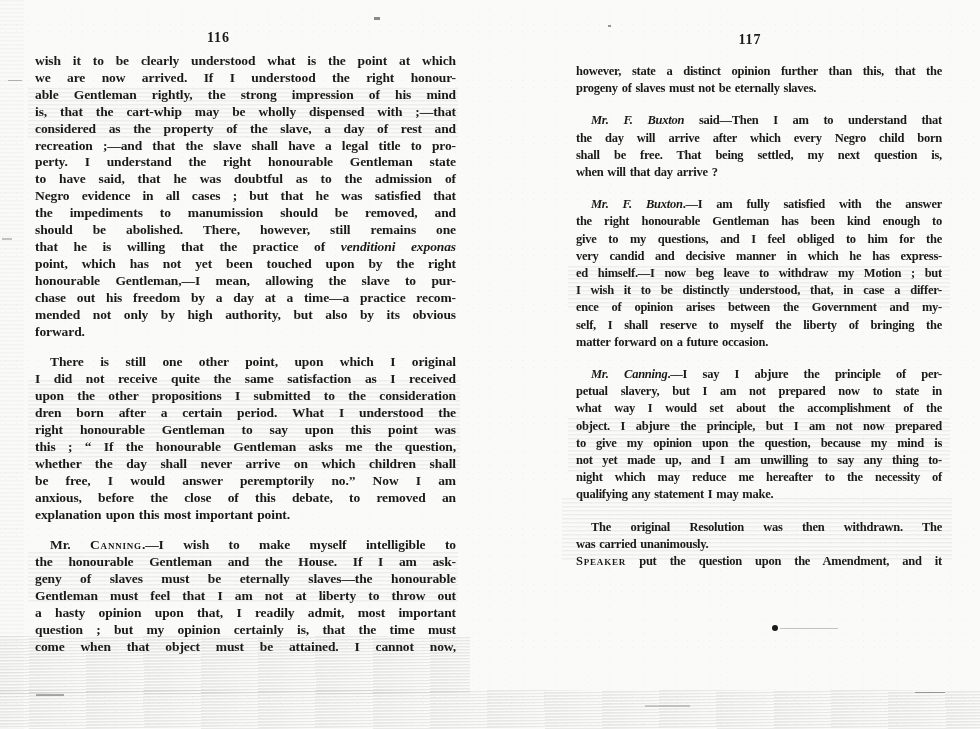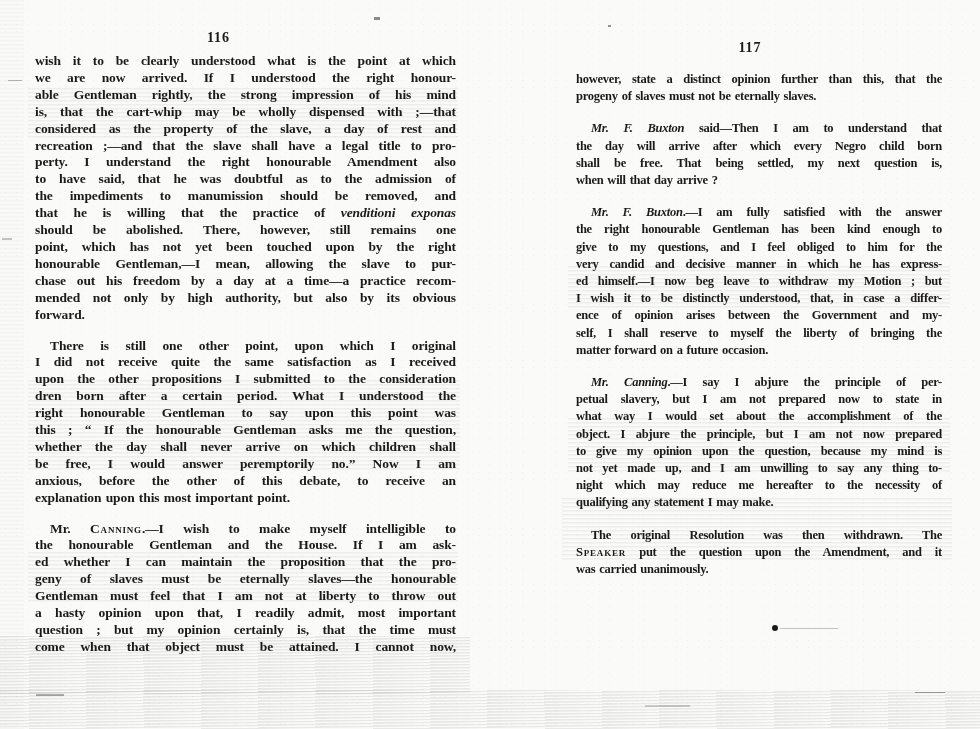--- a/index.html
+++ b/index.html
@@ -19,21 +19,21 @@
     background-image:
       radial-gradient(rgba(0,0,0,0.7) 0.5px, transparent 0.7px),
       radial-gradient(rgba(0,0,0,0.55) 0.5px, transparent 0.7px);
     background-size: 11px 7px, 17px 13px;
     background-position: 0 0, 5px 3px;
     opacity:0.055;
   }
 
   .page { position:absolute; z-index:3; }
   #page-left  { left:35px;  top:30px; width:421px; }
-  #page-right { left:576px; top:40px; width:366px; }
+  #page-right { left:576px; top:32px; width:366px; }
 
   .pagenum { text-align:center; font-size:14px; line-height:16px; letter-spacing:1px; }
   #page-left  .pagenum { transform:translateX(-27px); margin-bottom:2px; }
   #page-right .pagenum { transform:translateX(-9px);  margin-bottom:6px; }
 
   .pagebody { font-size:13.5px; line-height:16.9px; letter-spacing:-0.1px; word-spacing:1px; }
   #page-right .pagebody { font-size:12.5px; line-height:17.2px; letter-spacing:-0.25px; }
 
   .para { margin-top:14px; }
   #page-right .para { margin-top:15px; }
@@ -80,47 +80,47 @@
   <div class="page" id="page-left">
     <div class="pagenum">116</div>
     <div class="pagebody">
         <div class="para">
           <div class="tline"><span class="seg-p">wish it to be clearly understood what is the point at which</span></div>
           <div class="tline"><span class="seg-p">we are now arrived.  If I understood the right honour-</span></div>
           <div class="tline"><span class="seg-p">able Gentleman rightly, the strong impression of his mind</span></div>
           <div class="tline"><span class="seg-p">is, that the cart-whip may be wholly dispensed with ;—that</span></div>
           <div class="tline"><span class="seg-p">considered as the property of the slave, a day of rest and</span></div>
           <div class="tline"><span class="seg-p">recreation ;—and that the slave shall have a legal title to pro-</span></div>
-          <div class="tline"><span class="seg-p">perty.  I understand the right honourable Amendment also</span></div>
+          <div class="tline"><span class="seg-p">perty.  I understand the right honourable Gentleman state</span></div>
           <div class="tline"><span class="seg-p">to have said, that he was doubtful as to the admission of</span></div>
+          <div class="tline"><span class="seg-p">Negro evidence in all cases ; but that he was satisfied that</span></div>
           <div class="tline"><span class="seg-p">the impediments to manumission should be removed, and</span></div>
+          <div class="tline"><span class="seg-p">should be abolished.  There, however, still remains one</span></div>
           <div class="tline"><span class="seg-p">that he is willing that the practice of </span><span class="seg-i">venditioni exponas</span></div>
-          <div class="tline"><span class="seg-p">should be abolished.  There, however, still remains one</span></div>
           <div class="tline"><span class="seg-p">point, which has not yet been touched upon by the right</span></div>
           <div class="tline"><span class="seg-p">honourable Gentleman,—I mean, allowing the slave to pur-</span></div>
           <div class="tline"><span class="seg-p">chase out his freedom by a day at a time—a practice recom-</span></div>
           <div class="tline"><span class="seg-p">mended not only by high authority, but also by its obvious</span></div>
           <div class="tline lastline"><span class="seg-p">forward.</span></div>
         </div>
         <div class="para indent">
           <div class="tline"><span class="seg-p">There is still one other point, upon which I original</span></div>
           <div class="tline"><span class="seg-p">I did not receive quite the same satisfaction as I received</span></div>
           <div class="tline"><span class="seg-p">upon the other propositions I submitted to the consideration</span></div>
           <div class="tline"><span class="seg-p">dren born after a certain period.  What I understood the</span></div>
           <div class="tline"><span class="seg-p">right honourable Gentleman to say upon this point was</span></div>
           <div class="tline"><span class="seg-p">this ; “ If the honourable Gentleman asks me the question,</span></div>
           <div class="tline"><span class="seg-p">whether the day shall never arrive on which children shall</span></div>
           <div class="tline"><span class="seg-p">be free, I would answer peremptorily no.”  Now I am</span></div>
-          <div class="tline"><span class="seg-p">anxious, before the other of this debate, to receive an</span></div>
+          <div class="tline"><span class="seg-p">anxious, before the close of this debate, to removed an</span></div>
           <div class="tline lastline"><span class="seg-p">explanation upon this most important point.</span></div>
         </div>
         <div class="para indent">
           <div class="tline"><span class="seg-p">Mr. </span><span class="seg-sc">Canning</span><span class="seg-p">.—I wish to make myself intelligible to</span></div>
           <div class="tline"><span class="seg-p">the honourable Gentleman and the House.  If I am ask-</span></div>
-          <div class="tline"><span class="seg-p">ed whether I can maintain the proposition that the pro-</span></div>
           <div class="tline"><span class="seg-p">geny of slaves must be eternally slaves—the honourable</span></div>
           <div class="tline"><span class="seg-p">Gentleman must feel that I am not at liberty to throw out</span></div>
           <div class="tline"><span class="seg-p">a hasty opinion upon that, I readily admit, most important</span></div>
           <div class="tline"><span class="seg-p">question ; but my opinion certainly is, that the time must</span></div>
           <div class="tline"><span class="seg-p">come when that object must be attained.  I cannot now,</span></div>
         </div>
       </div>
   </div>
 
   <div class="page" id="page-right">
@@ -152,22 +152,22 @@
           <div class="tline"><span class="seg-p">petual slavery, but I am not prepared now to state in</span></div>
           <div class="tline"><span class="seg-p">what way I would set about the accomplishment of the</span></div>
           <div class="tline"><span class="seg-p">object.  I abjure the principle, but I am not now prepared</span></div>
           <div class="tline"><span class="seg-p">to give my opinion upon the question, because my mind is</span></div>
           <div class="tline"><span class="seg-p">not yet made up, and I am unwilling to say any thing to-</span></div>
           <div class="tline"><span class="seg-p">night which may reduce me hereafter to the necessity of</span></div>
           <div class="tline lastline"><span class="seg-p">qualifying any statement I may make.</span></div>
         </div>
         <div class="para indent">
           <div class="tline"><span class="seg-p">The original Resolution was then withdrawn.  The</span></div>
+          <div class="tline lastline"><span class="seg-p">was carried unanimously.</span></div>
           <div class="tline"><span class="seg-sc">Speaker</span><span class="seg-p"> put the question upon the Amendment, and it</span></div>
-          <div class="tline lastline"><span class="seg-p">was carried unanimously.</span></div>
         </div>
       </div>
   </div>
 
   <div class="artifact" style="left:772px; top:625px; width:6px;  height:6px; border-radius:50%;"></div>
   <div class="artifact" style="left:780px; top:628px; width:58px; height:1px; opacity:.25;"></div>
   <div class="artifact" style="left:36px;  top:694px; width:28px; height:2px; opacity:.35;"></div>
   <div class="artifact" style="left:915px; top:692px; width:30px; height:1px; opacity:.4;"></div>
   <div class="artifact" style="left:645px; top:705px; width:45px; height:2px; opacity:.2;"></div>
   <div class="artifact" style="left:374px; top:17px;  width:6px;  height:3px; opacity:.5;"></div>

